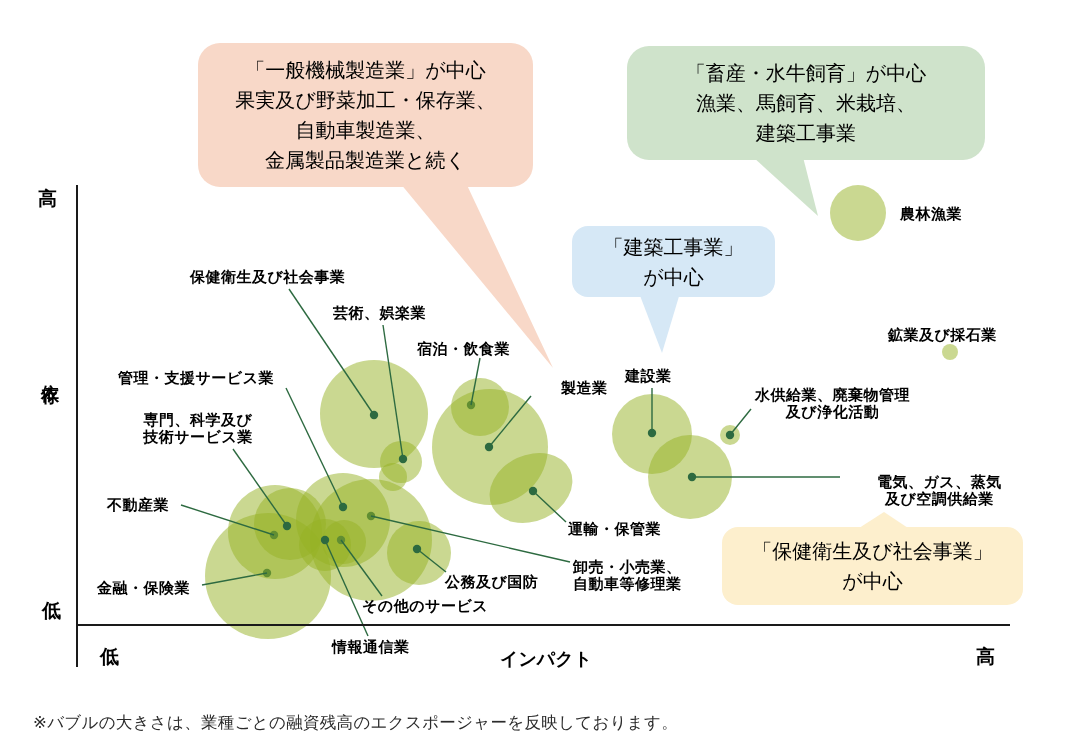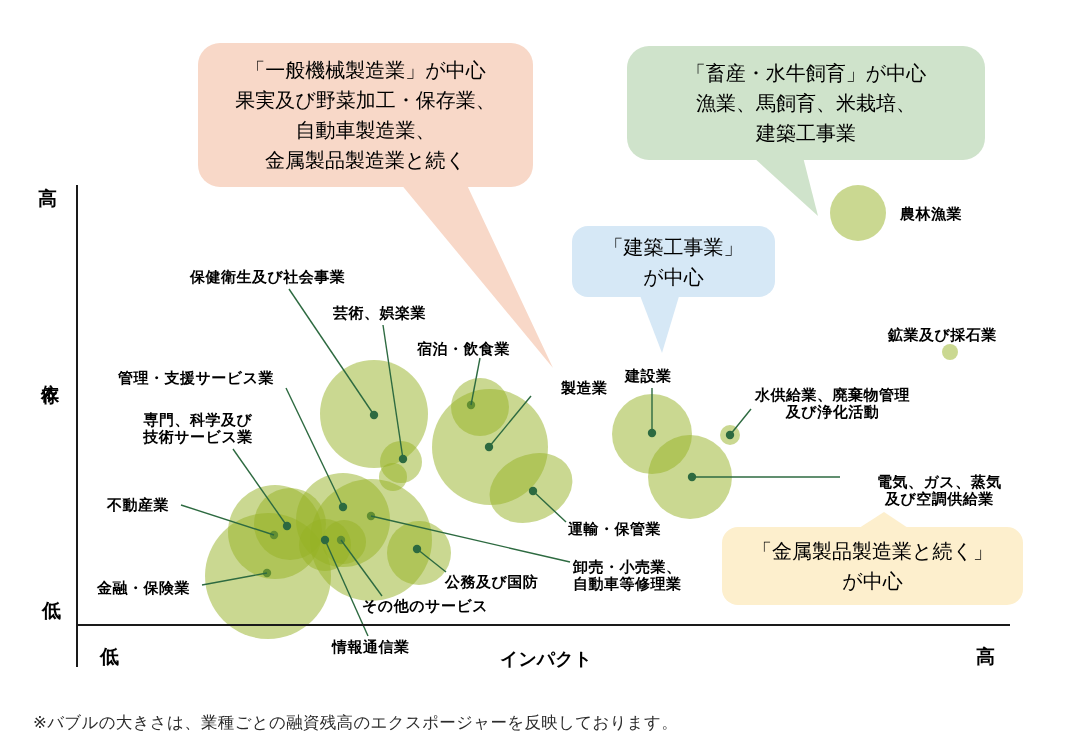--- a/index.html
+++ b/index.html
@@ -100,21 +100,21 @@
 
   <div class="callout r22" style="left:198px;top:43px;width:335px;height:144px;background:#f8d8c8;">「一般機械製造業」が中心
 果実及び野菜加工・保存業、
 自動車製造業、
 金属製品製造業と続く</div>
   <div class="callout r22" style="left:627px;top:46px;width:358px;height:114px;background:#cfe3cb;">「畜産・水牛飼育」が中心
 漁業、馬飼育、米栽培、
 建築工事業</div>
   <div class="callout r16" style="left:572px;top:226px;width:203px;height:71px;background:#d6e8f6;">「建築工事業」
 が中心</div>
-  <div class="callout r16" style="left:722px;top:527px;width:301px;height:78px;background:#fdefcd;">「金属製品製造業と続く」
+  <div class="callout r16" style="left:722px;top:527px;width:301px;height:78px;background:#fdefcd;">「保健衛生及び社会事業」
 が中心</div>
 
   <div class="axis-label big" style="left:38px;top:186px;">高</div>
   <div class="axis-label mid vertical" style="left:38px;top:369px;">依存</div>
   <div class="axis-label big" style="left:42px;top:598px;">低</div>
   <div class="axis-label big" style="left:100px;top:644px;">低</div>
   <div class="axis-label mid" style="left:500px;top:647px;">インパクト</div>
   <div class="axis-label big" style="left:976px;top:644px;">高</div>
 
   <div class="footnote" style="left:33px;top:712px;">※バブルの大きさは、業種ごとの融資残高のエクスポージャーを反映しております。</div>

